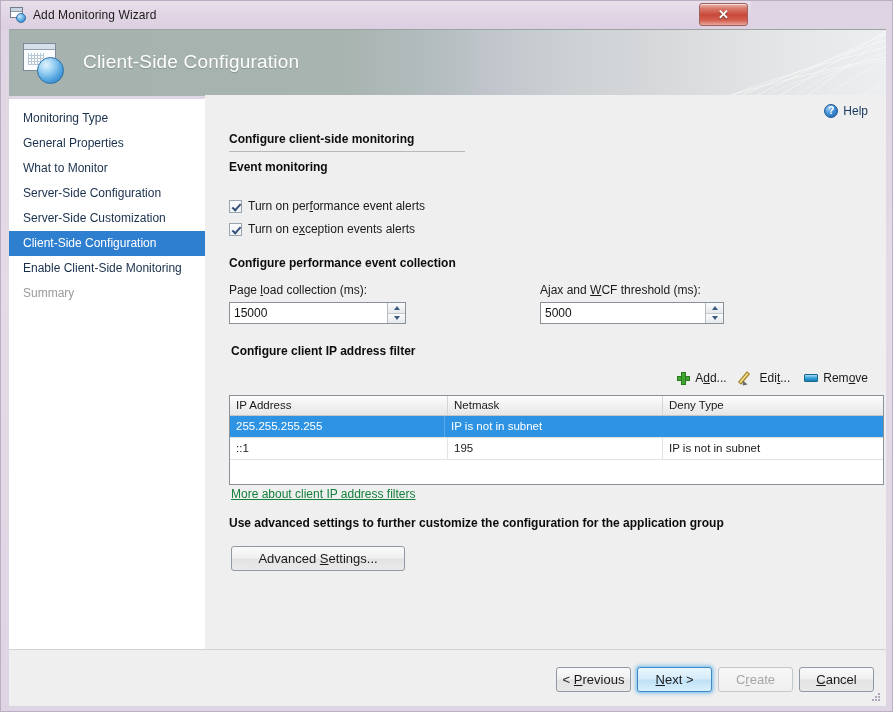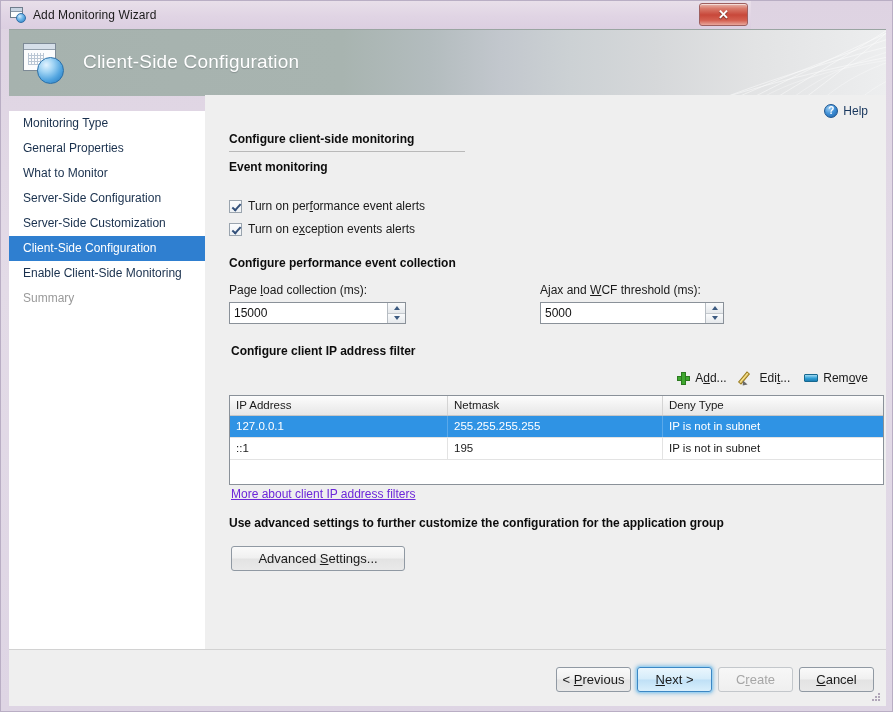--- a/index.html
+++ b/index.html
@@ -156,25 +156,26 @@
   }
 
   
   .body-area {
     position: absolute;
     left: 8px; top: 94px;
     width: 877px; height: 554px;
   }
   .sidebar {
     position: absolute;
-    left: 0; top: 16px;
+    left: 0; top: 4px;
     width: 197px; height: 554px;
     background: #ffffff;
     border-right: 1px solid #cfd4d9;
     box-sizing: border-box;
+    padding-top: 7px;
   }
   .nav-item {
     height: 25px;
     line-height: 25px;
     padding-left: 14px;
     font-size: 12px;
     color: #19304d;
     white-space: nowrap;
     cursor: default;
   }
@@ -415,21 +416,21 @@
     overflow: hidden;
     white-space: nowrap;
   }
   .c1 { width: 218px; flex: 0 0 218px; }
   .c2 { width: 215px; flex: 0 0 215px; }
   .c3 { flex: 1 1 auto; border-right: 0 !important; }
 
   .link {
     position: absolute;
     font-size: 12px;
-    color: #6d28d9;
+    color: #15803d;
     text-decoration: underline;
     cursor: pointer;
   }
 
   .btn {
     position: absolute;
     height: 23px;
     border: 1px solid #9099a3;
     border-radius: 3px;
     background: linear-gradient(180deg,#fafafa 0%, #f0f0f0 48%, #e3e3e3 52%, #e9e9e9 100%);
@@ -595,21 +596,20 @@
         </div>
       </div>
 
       <div class="grid" style="left:24px; top:300px; width:655px; height:90px;">
         <div class="grid-head">
           <div class="c1">IP Address</div>
           <div class="c2">Netmask</div>
           <div class="c3">Deny Type</div>
         </div>
         <div class="grid-row sel">
-          <div class="c1">127.0.0.1</div>
           <div class="c2">255.255.255.255</div>
           <div class="c3">IP is not in subnet</div>
         </div>
         <div class="grid-row">
           <div class="c1">::1</div>
           <div class="c2">195</div>
           <div class="c3">IP is not in subnet</div>
         </div>
       </div>
 

